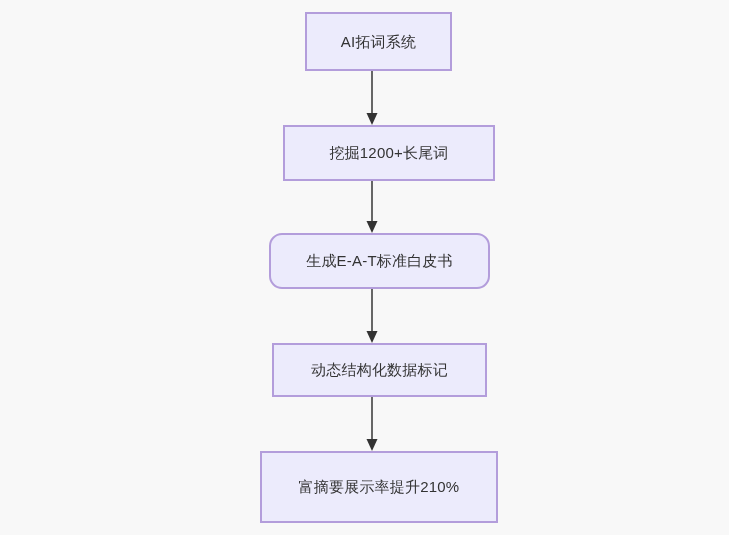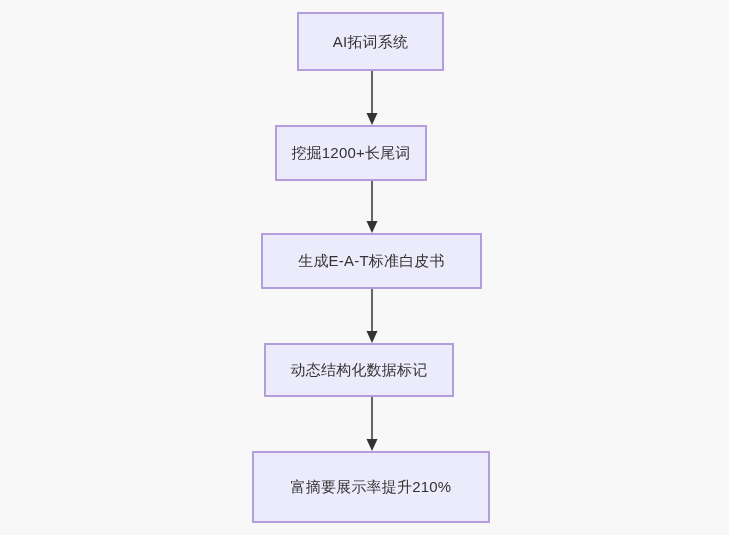--- a/index.html
+++ b/index.html
@@ -27,20 +27,21 @@
     border: 2px solid #b39ddb;
     display: flex;
     align-items: center;
     justify-content: center;
     color: #333333;
     font-size: 15px;
     line-height: 1.2;
     letter-spacing: 0.2px;
     white-space: nowrap;
     z-index: 2;
+    margin-left: 8px;
   }
   .flow-node .node-label {
     display: block;
     text-align: center;
   }
   .connector {
     position: absolute;
     z-index: 1;
     pointer-events: none;
   }
@@ -79,29 +80,29 @@
     <svg width="20" height="54" viewBox="0 0 20 54" xmlns="http://www.w3.org/2000/svg">
       <line x1="10" y1="0" x2="10" y2="46" stroke="#666666" stroke-width="2"></line>
       <polygon points="10,54 4.5,42 15.5,42" fill="#333333"></polygon>
     </svg>
   </div>
 
   <div class="flow-node" style="left:297px; top:12px; width:147px; height:59px;">
     <span class="node-label">AI拓词系统</span>
   </div>
 
-  <div class="flow-node" style="left:275px; top:125px; width:152px; height:56px;">
+  <div class="flow-node" style="left:275px; top:125px; width:212px; height:56px;">
     <span class="node-label">挖掘1200+长尾词</span>
   </div>
 
-  <div class="flow-node" style="left:261px; top:233px; width:221px; height:56px;">
+  <div class="flow-node" style="left:261px; top:233px; width:221px; height:56px;border-radius:13px;">
     <span class="node-label">生成E-A-T标准白皮书</span>
   </div>
 
-  <div class="flow-node" style="left:264px; top:343px; width:190px; height:54px;">
+  <div class="flow-node" style="left:264px; top:343px; width:215px; height:54px;">
     <span class="node-label">动态结构化数据标记</span>
   </div>
 
   <div class="flow-node" style="left:252px; top:451px; width:238px; height:72px;">
     <span class="node-label">富摘要展示率提升210%</span>
   </div>
 
 </div>
 
 </body></html>

